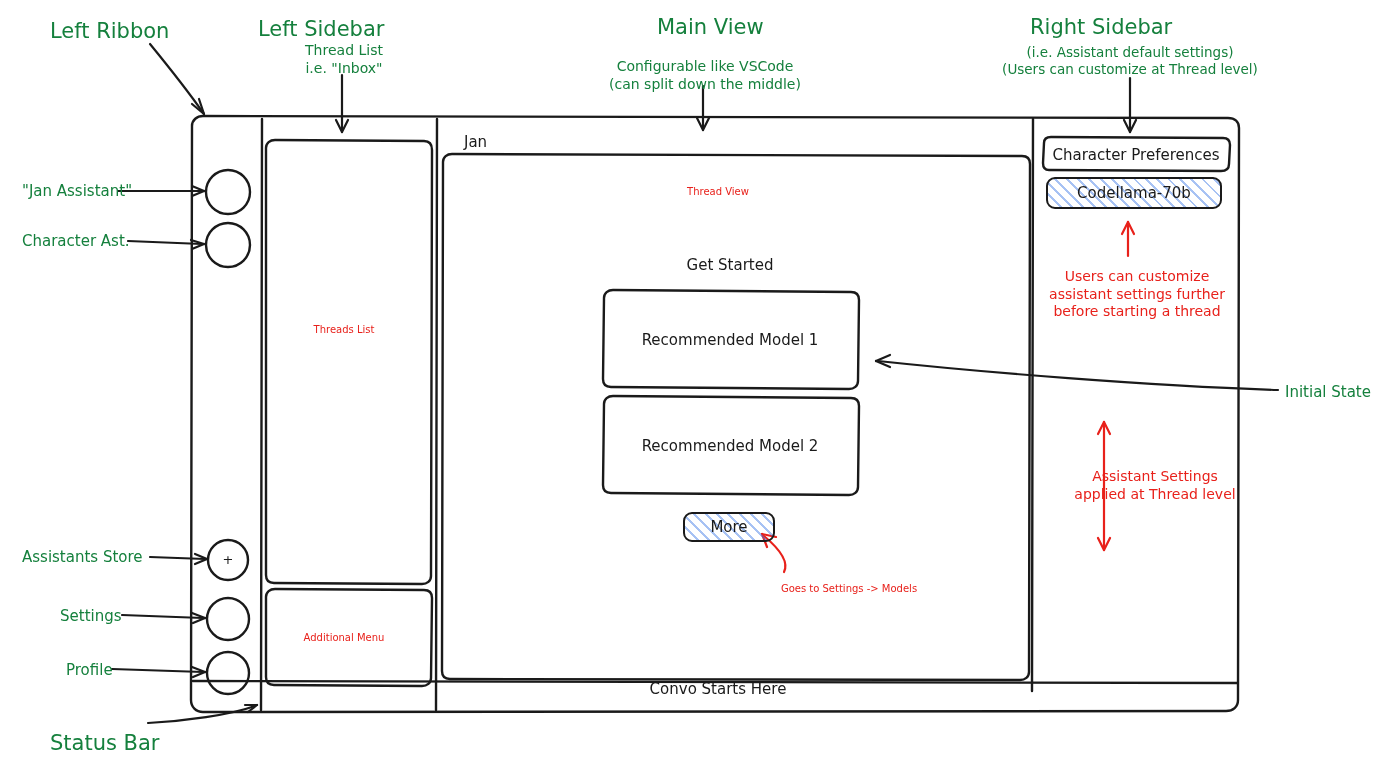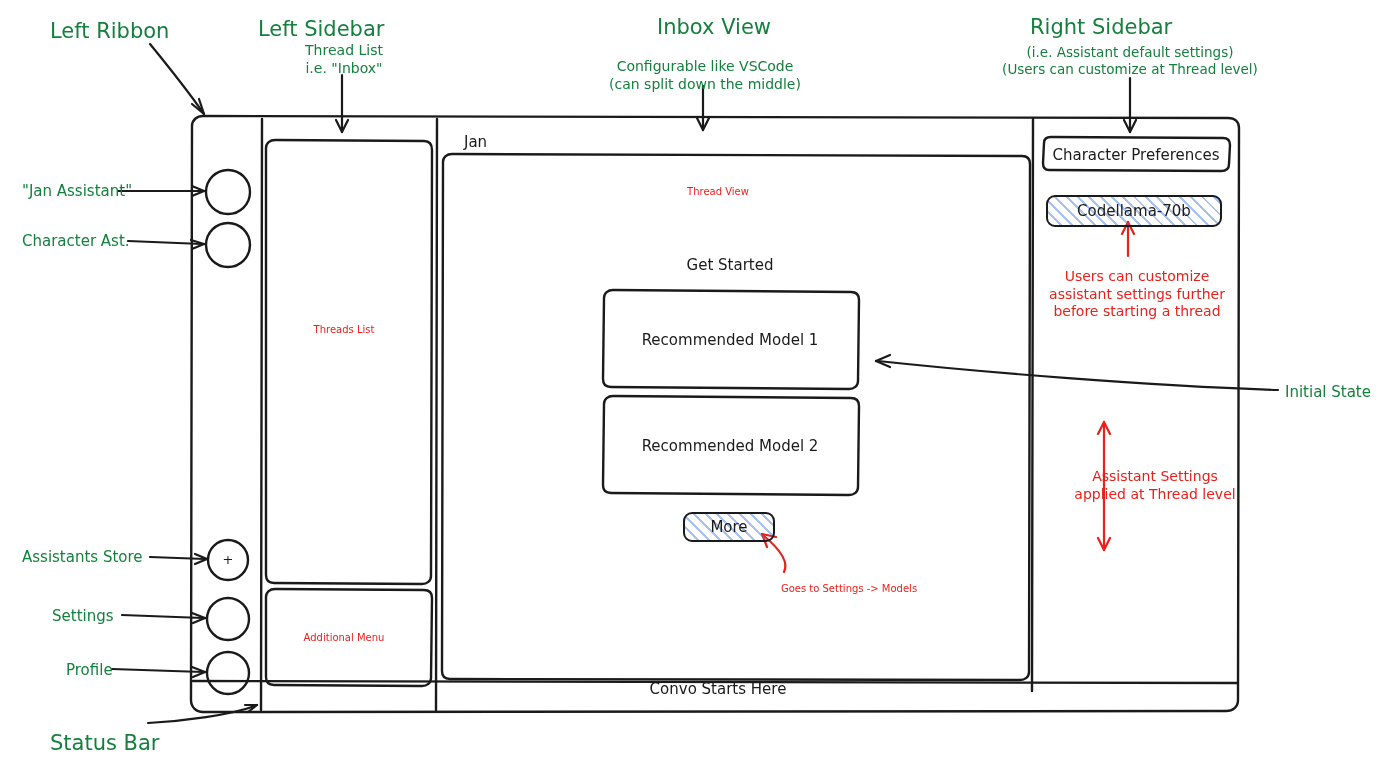--- a/index.html
+++ b/index.html
@@ -161,42 +161,42 @@
         <path d="M1104,550 L1110,538"></path>
 
       <path d="M784,572 C790,560 776,546 764,536"></path>
       <path d="M762,534 L776,537"></path>
         <path d="M762,534 L767,547"></path>
     </g>
   </svg>
 
   <div class="lbl annot-black big" style="left:50px; top:18px;">Left Ribbon</div>
   <div class="lbl annot-black big" style="left:258px; top:16px;">Left Sidebar</div>
-  <div class="lbl annot-black big" style="left:657px; top:14px;">Inbox View</div>
+  <div class="lbl annot-black big" style="left:657px; top:14px;">Main View</div>
   <div class="lbl annot-black big" style="left:1030px; top:14px;">Right Sidebar</div>
 
   <div class="lbl annot-black center" style="left:344px; top:42px; font-size:14px;">
     <div>Thread List</div>
     <div>i.e. "Inbox"</div>
   </div>
 
   <div class="lbl annot-black center" style="left:705px; top:58px; font-size:14px;">
     <div>Configurable like VSCode</div>
     <div>(can split down the middle)</div>
   </div>
 
   <div class="lbl annot-black center" style="left:1130px; top:44px; font-size:13.5px;">
     <div>(i.e. Assistant default settings)</div>
     <div>(Users can customize at Thread level)</div>
   </div>
 
   <div class="lbl annot-black" style="left:22px; top:182px;">"Jan Assistant"</div>
   <div class="lbl annot-black" style="left:22px; top:232px;">Character Ast.</div>
   <div class="lbl annot-black" style="left:22px; top:548px;">Assistants Store</div>
-  <div class="lbl annot-black" style="left:52px; top:607px;text-align:center;">Settings</div>
+  <div class="lbl annot-black" style="left:60px; top:607px;text-align:center;">Settings</div>
   <div class="lbl annot-black" style="left:66px; top:661px;">Profile</div>
 
   <div class="lbl annot-black big" style="left:50px; top:730px;">Status Bar</div>
   <div class="lbl annot-black" style="left:1285px; top:383px;">Initial State</div>
 
   <div class="lbl annot-red center" style="left:344px; top:324px;">Threads List</div>
   <div class="lbl annot-red center" style="left:718px; top:186px;">Thread View</div>
   <div class="lbl annot-red center" style="left:344px; top:632px;">Additional Menu</div>
   <div class="lbl annot-red center" style="left:849px; top:583px;">Goes to Settings -&gt; Models</div>
 
@@ -219,19 +219,19 @@
   <div class="lbl ui-text center" style="left:730px; top:437px;">Recommended Model 2</div>
 
   <div class="hatch" style="left:683px; top:512px; width:88px; height:26px;">
     <span>More</span>
   </div>
 
   <div class="lbl ui-text center" style="left:718px; top:648px;margin-top:32px;">Convo Starts Here</div>
 
   <div class="lbl ui-text center" style="left:1136px; top:146px;">Character Preferences</div>
 
-  <div class="hatch" style="left:1046px; top:195px; width:172px; height:28px;">
+  <div class="hatch" style="left:1046px; top:177px; width:172px; height:28px;">
     <span>Codellama-70b</span>
   </div>
 
   <div class="lbl ui-text center" style="left:228px; top:552px; font-size:13px;">+</div>
 
 </div>
 
 </body></html>

